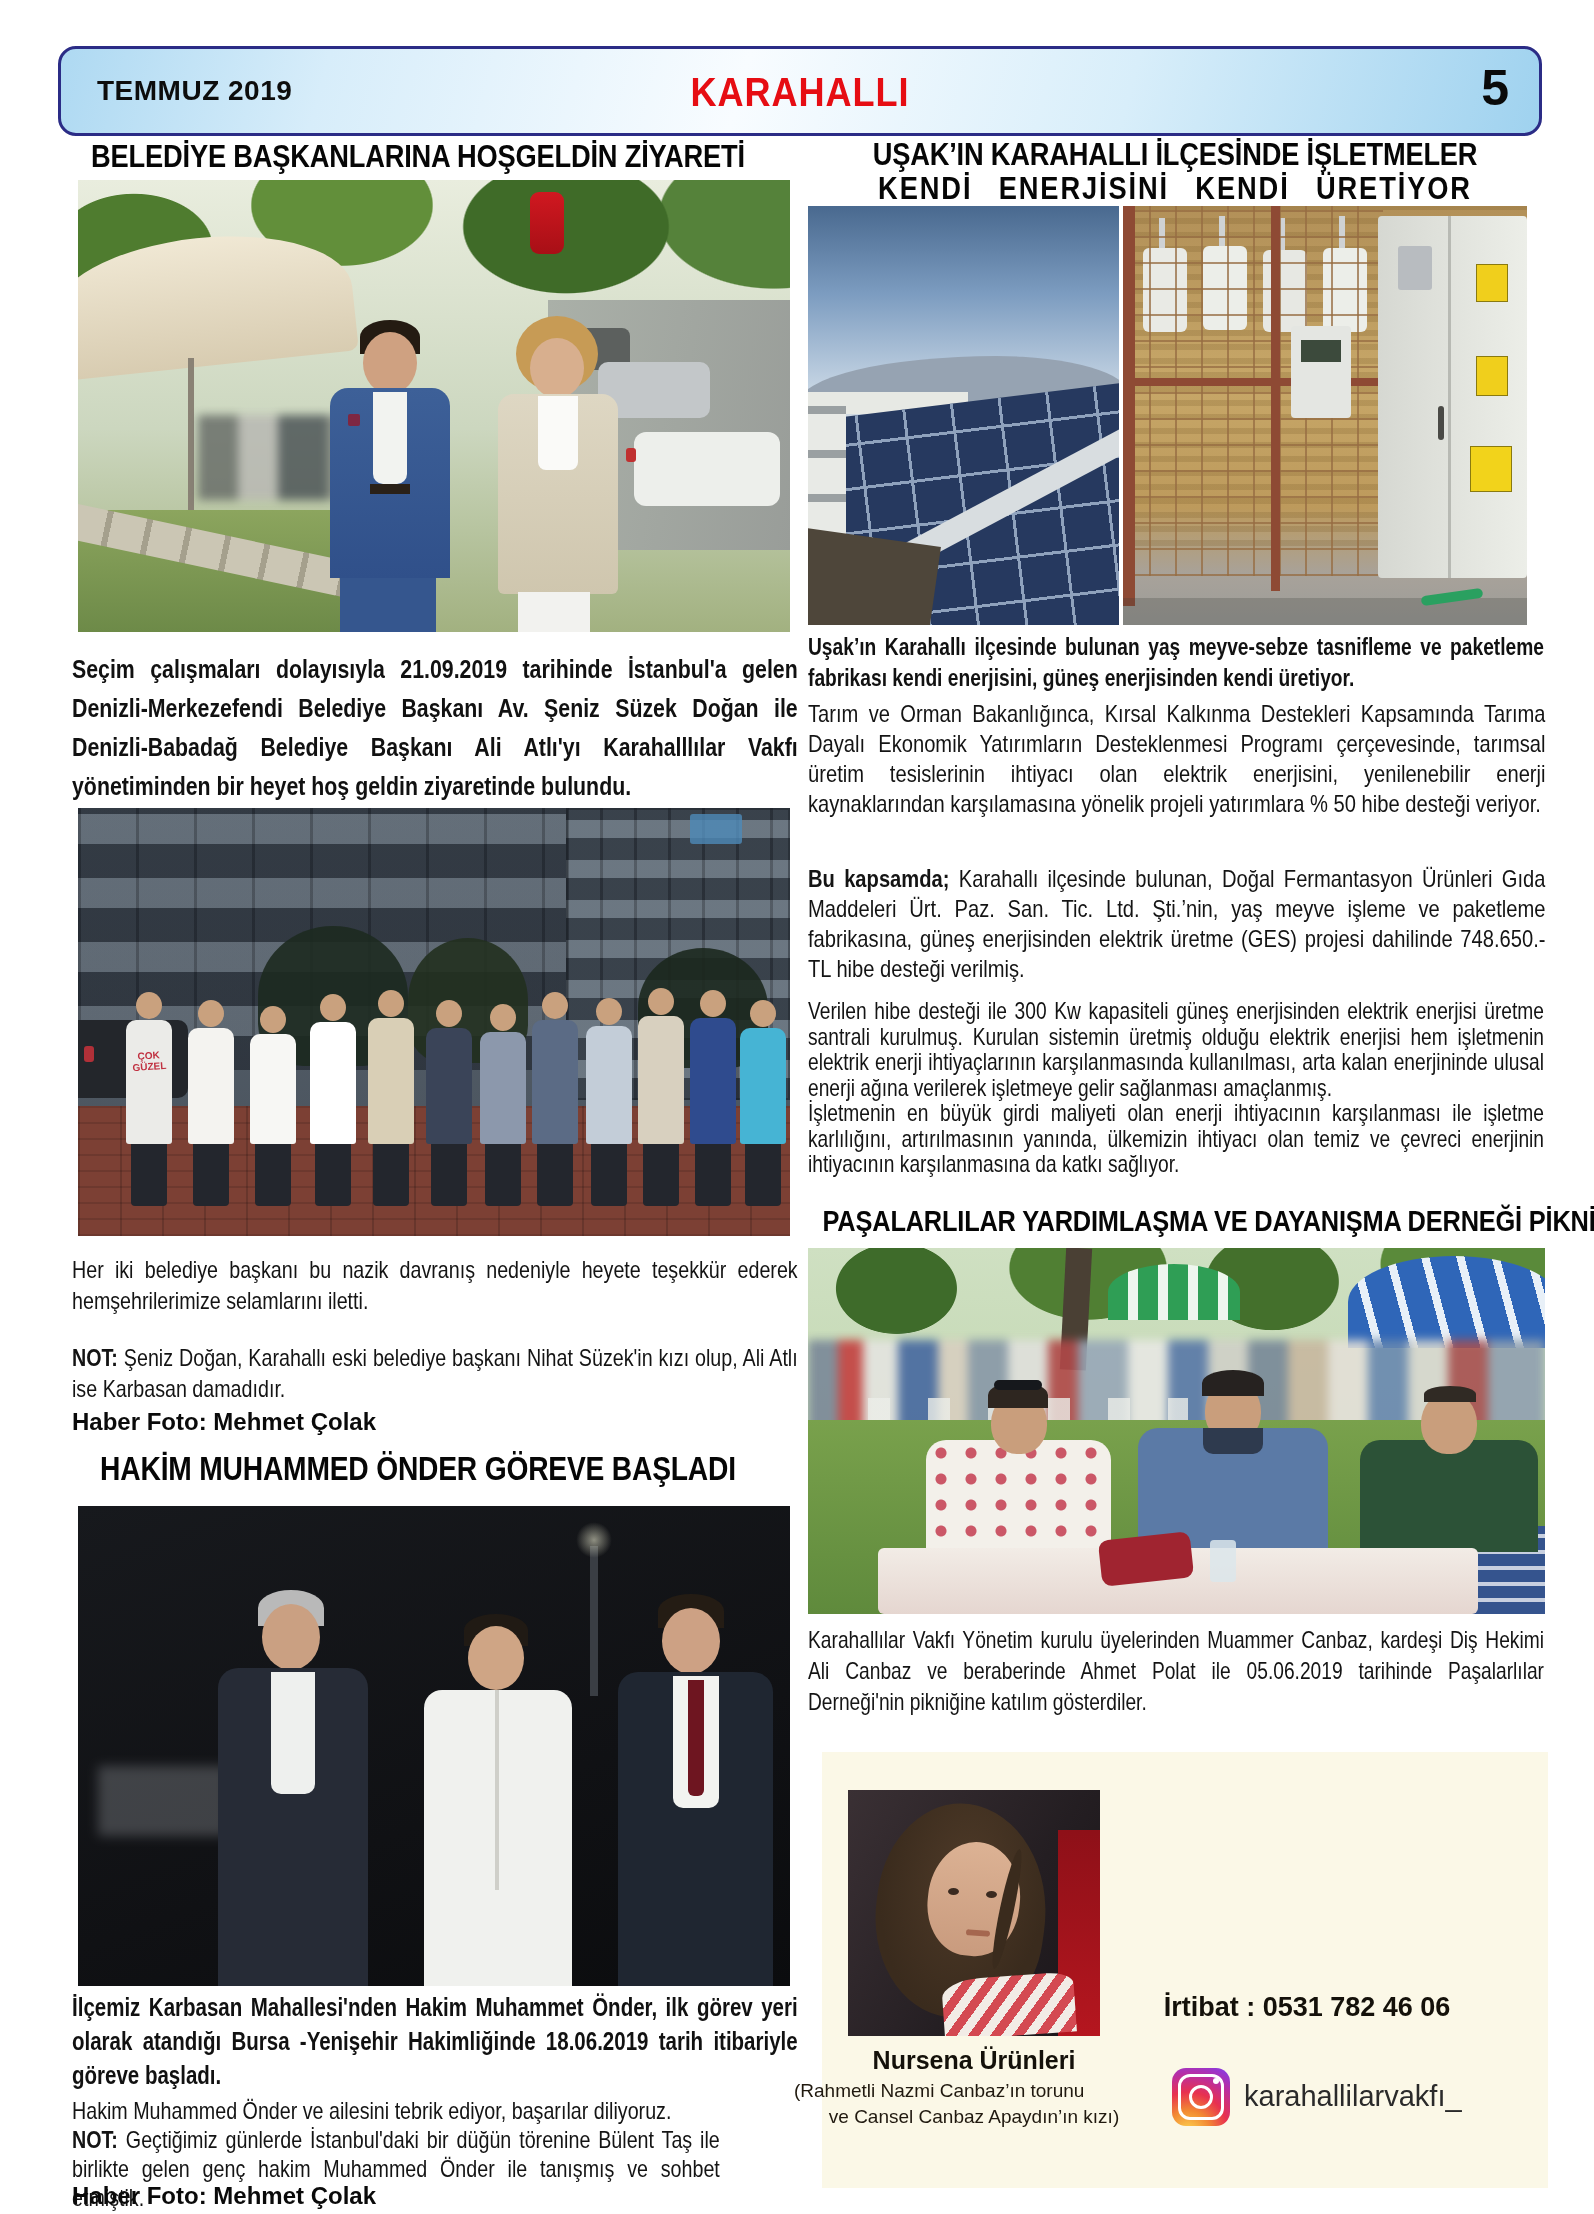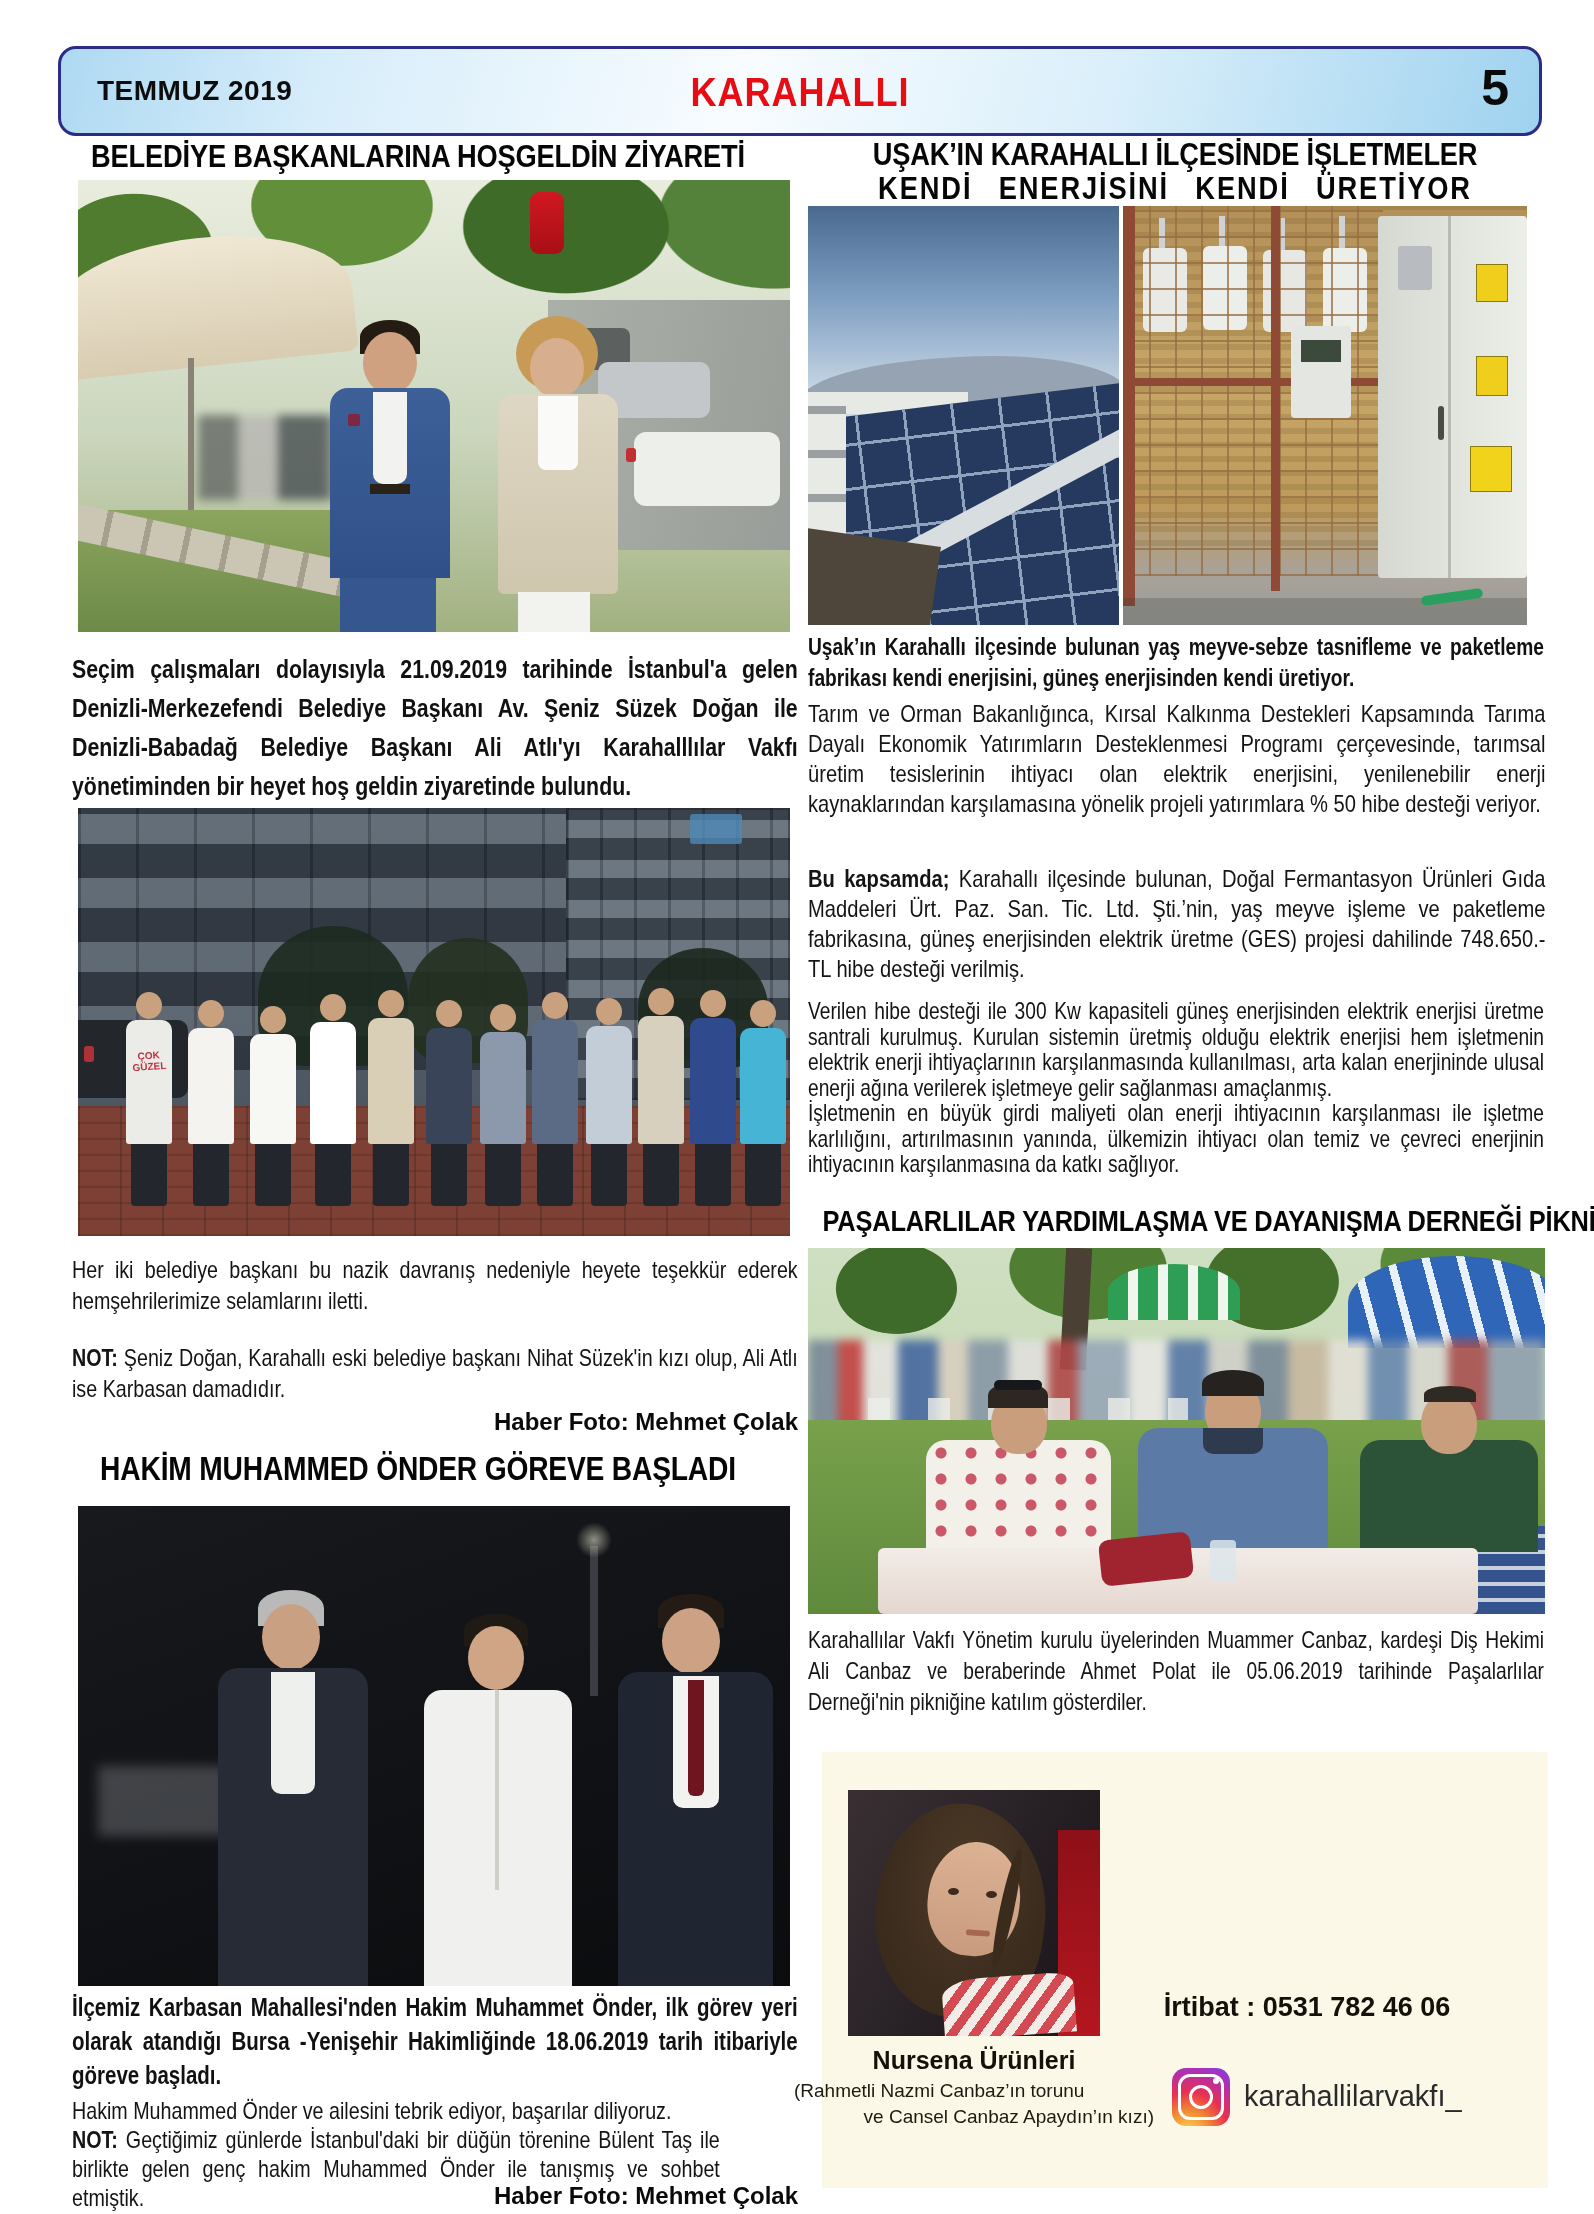--- a/index.html
+++ b/index.html
@@ -8,21 +8,21 @@
   .abs{position:absolute}
   .d{position:absolute}
   .ph{position:absolute;overflow:hidden;background:#8a8a8a}
   .hl{position:absolute;text-align:center;font-weight:800;color:#060606;
       transform:scale(0.94,1.1);letter-spacing:-0.2px;white-space:nowrap}
   .just{text-align:justify}
   .cond80{transform:scaleX(.80);transform-origin:0 0}
   .cond82{transform:scaleX(.82);transform-origin:0 0}
   .cond84{transform:scaleX(.84);transform-origin:0 0}
   .body24{font-size:24px;line-height:29px}
-  .credit{font-weight:bold;text-align:right;font-size:24px;color:#0a0a0a}
+  .credit{font-weight:bold;text-align:left;font-size:24px;color:#0a0a0a}
   p{margin:0}
   
   #hdr{left:58px;top:46px;width:1478px;height:84px;border:3px solid #2b2c86;border-radius:18px;
        background:linear-gradient(105deg,#aed9f2 0%,#d7edfa 18%,#f8fcff 46%,#d8eefa 72%,#9fd2ef 100%)}
   
   .p2fig{position:absolute;bottom:92px;width:46px;height:116px;border-radius:10px 10px 3px 3px}
   .p2fig::before{content:"";position:absolute;top:-28px;left:10px;width:26px;height:27px;border-radius:50%;background:#c9a17e}
   .p2fig::after{content:"";position:absolute;bottom:-62px;left:5px;width:36px;height:62px;background:#23262d;border-radius:0 0 4px 4px}
   
   .pkfig{position:absolute;border-radius:20px 20px 0 0}
@@ -249,21 +249,21 @@
       <div class="d" style="left:28px;top:14px;width:170px;height:214px;border-radius:46% 54% 40% 50%;transform:rotate(8deg);background:radial-gradient(ellipse at 50% 35%,#4e3a28 0%,#3a2b1d 70%)"></div>
       <div class="d" style="left:80px;top:52px;width:92px;height:114px;border-radius:50% 50% 46% 46%;transform:rotate(6deg);background:linear-gradient(#dcb294,#c99b7e)"></div>
       <div class="d" style="left:100px;top:98px;width:11px;height:7px;border-radius:50%;background:#3a2a20"></div>
       <div class="d" style="left:138px;top:101px;width:11px;height:7px;border-radius:50%;background:#3a2a20"></div>
       <div class="d" style="left:118px;top:140px;width:24px;height:6px;border-radius:3px;transform:rotate(4deg);background:#a5674f"></div>
       <div class="d" style="left:152px;top:58px;width:14px;height:122px;border-radius:50%;transform:rotate(12deg);background:#3a2b1d"></div>
       <div class="d" style="left:95px;top:186px;width:132px;height:60px;border-radius:30% 20% 0 0;transform:rotate(-4deg);background:repeating-linear-gradient(130deg,#d44a52 0 9px,#f2ece6 9px 18px)"></div>
     </div>
     <div class="d" style="left:-28px;top:294px;width:360px;text-align:center;font-weight:bold;font-size:25px;color:#14110a">Nursena Ürünleri</div>
     <div class="d" style="left:-28px;top:328px;width:360px;text-align:left;font-size:19px;color:#20190f">(Rahmetli Nazmi Canbaz’ın torunu</div>
-    <div class="d" style="left:-28px;top:354px;width:360px;text-align:right;font-size:19px;color:#20190f">ve Cansel Canbaz Apaydın’ın kızı)</div>
+    <div class="d" style="left:-28px;top:354px;width:360px;text-align:center;font-size:19px;color:#20190f">ve Cansel Canbaz Apaydın’ın kızı)</div>
 
     <div class="d" style="left:255px;top:240px;width:460px;text-align:center;font-weight:800;font-size:27px;color:#14110a">İrtibat : 0531 782 46 06</div>
 
     <div class="d" style="left:350px;top:316px;width:58px;height:58px;border-radius:14px;
          background:radial-gradient(circle at 28% 110%,#fdd54f 0%,#f28933 28%,#e8314f 52%,#b82ea4 76%,#7b3ff2 100%)">
       <div class="d" style="left:6px;top:6px;right:6px;bottom:6px;border:3px solid #fff;border-radius:12px"></div>
       <div class="d" style="left:17px;top:17px;width:18px;height:18px;border:3px solid #fff;border-radius:50%"></div>
       <div class="d" style="right:11px;top:10px;width:6px;height:6px;background:#fff;border-radius:50%"></div>
     </div>
     <div class="d" style="left:422px;top:328px;width:300px;font-size:29px;color:#2a2a2a">karahallilarvakfı_</div>

